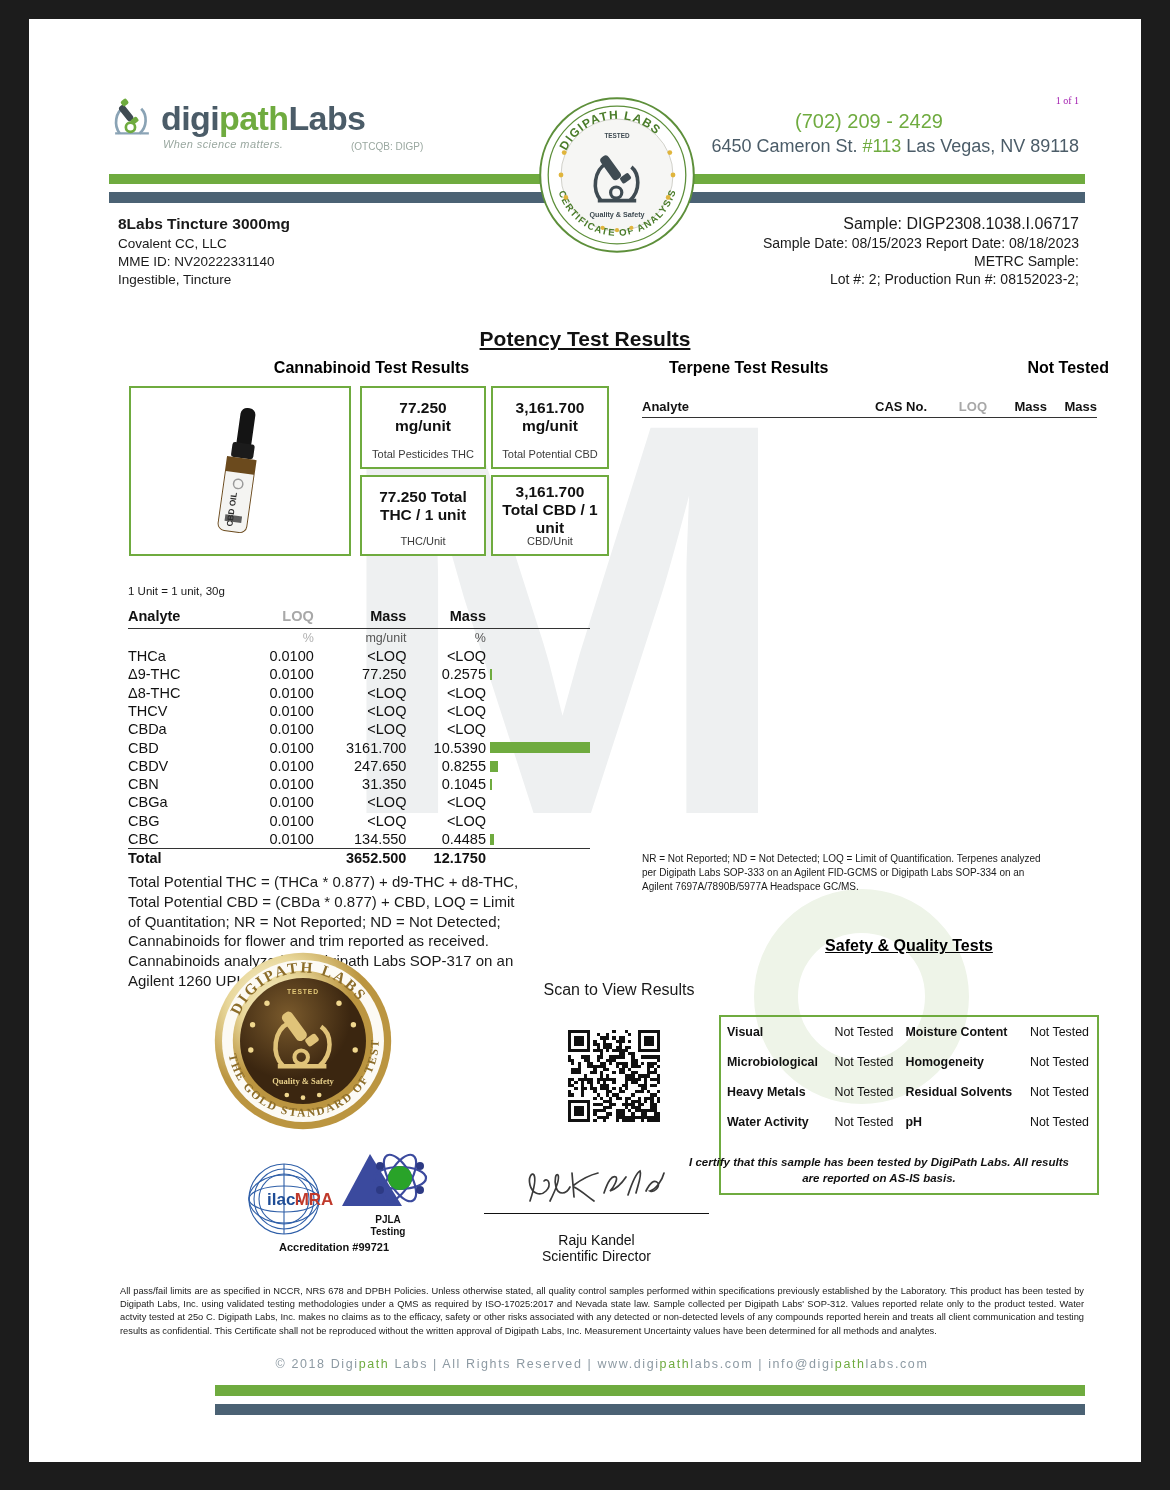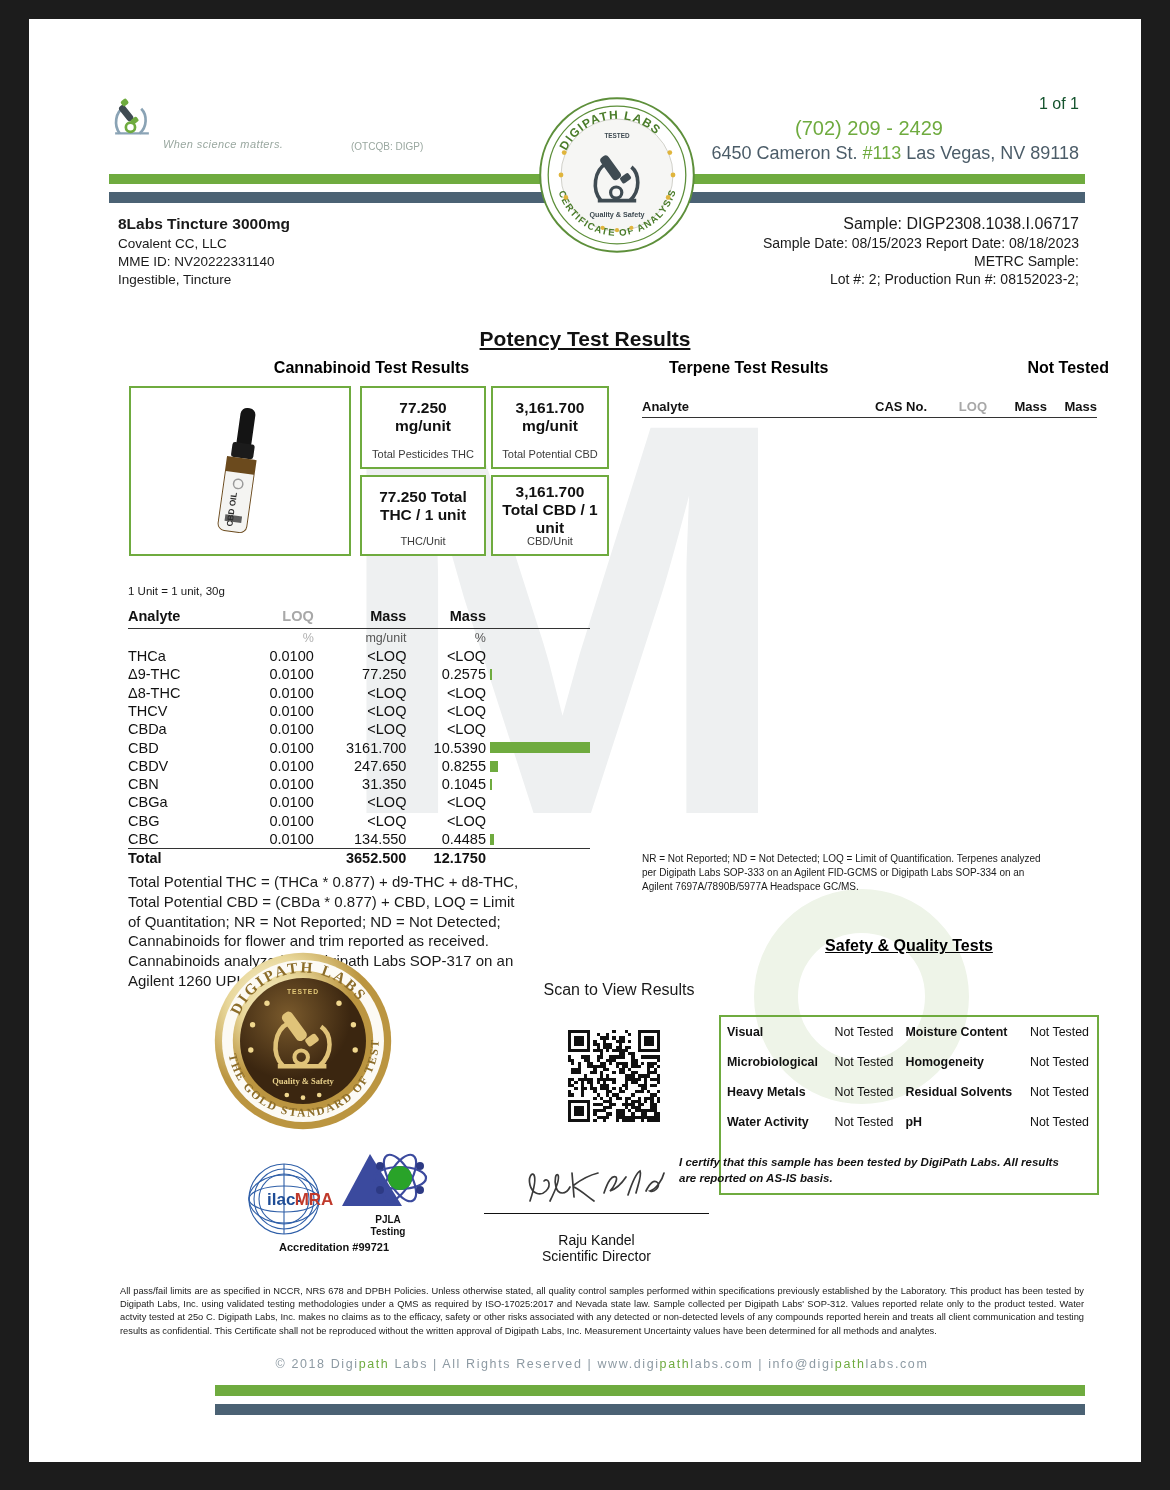--- a/index.html
+++ b/index.html
@@ -41,21 +41,21 @@
   .hdr-logo { position: absolute; left: 80px; top: 76px; width: 320px; }
   .logo-row { display: flex; align-items: center; }
   .logo-mark { width: 46px; height: 46px; flex: none; margin-right: 6px; }
   .logo-word { font-size: 34px; font-weight: bold; letter-spacing: -0.6px; }
   .lw-dark { color: #4b5c68; }
   .lw-green { color: #6fab3f; }
   .logo-tag { font-size: 11px; color: #9aa8a0; margin: -3px 0 0 54px; font-style: italic; letter-spacing: .4px;}
   .logo-otc { position: absolute; left: 242px; top: 46px; font-size: 10px; color: #9aa8a0; }
 
   .hdr-right { position: absolute; right: 62px; top: 76px; width: 420px; text-align: right; }
-  .page-of { font-size: 16px; color: #14532d; }
+  .page-of { font-size: 10px; color: #a21caf; font-family: Liberation Serif, serif; }
   .phone { font-size: 20px; color: #6fab3f; text-align: center; margin-top: 4px; }
   .addr { font-size: 18px; color: #4b5c68; white-space: nowrap; margin-top: 3px; }
   .addr .g { color: #6fab3f; }
 
   .bar-green { position: absolute; left: 80px; top: 155px; width: 976px; height: 10px; background: #6fab3f; }
   .bar-slate { position: absolute; left: 80px; top: 173px; width: 976px; height: 11px; background: #4b6274; }
 
   
   .seal-top { position: absolute; left: 508px; top: 76px; width: 160px; height: 160px; }
 
@@ -130,21 +130,21 @@
   .qr { position: absolute; left: 539px; top: 1011px; width: 92px; height: 92px; }
 
   
   .sq-title { position: absolute; left: 690px; top: 918px; width: 380px; text-align: center; font-size: 16px; font-weight: bold; text-decoration: underline; }
   .sq-box { position: absolute; left: 690px; top: 996px; width: 380px; height: 180px; border: 2px solid #6fab3f; }
   .sq-box table { width: 100%; border-collapse: collapse; }
   .sq-box td { font-size: 12.4px; color: #111; padding: 0 0 0 6px; height: 30px; vertical-align: middle; }
   .sq-lbl { font-weight: bold; }
   .sq-val { text-align: right; padding-right: 6px !important; }
   .sq-val2 { text-align: right; padding-right: 8px !important; }
-  .certify { position: absolute; right: 62px; top: 1135px; width: 400px; text-align: left; font-size: 11.5px; font-style: italic; font-weight: bold; color: #111; line-height: 1.4; }
+  .certify { position: absolute; right: 62px; top: 1135px; width: 400px; text-align: center; font-size: 11.5px; font-style: italic; font-weight: bold; color: #111; line-height: 1.4; }
 
   
   .acc { position: absolute; left: 190px; top: 1140px; width: 230px; }
   .acc-logos { display: flex; align-items: flex-end; justify-content: center; height: 78px; }
   .acc-txt { text-align: center; font-size: 11px; font-weight: bold; color: #111; margin-top: 4px; }
   .pjla-txt { text-align: center; font-size: 10px; font-weight: bold; color: #111; line-height: 1.15; }
 
   
   .sig { position: absolute; left: 455px; top: 1148px; width: 225px; text-align: center; }
   .sig-img { height: 40px; }
@@ -175,20 +175,25 @@
       <div class="logo-row">
         <svg class="logo-mark" viewBox="0 0 60 60">
           <path d="M8 50 h44" stroke="#8aa3b5" stroke-width="3" fill="none"></path>
           <path d="M14 50 C6 40 8 22 20 16" stroke="#8aa3b5" stroke-width="3.5" fill="none"></path>
           <path d="M40 50 C50 42 50 26 42 18" stroke="#8aa3b5" stroke-width="3.5" fill="none"></path>
           <rect x="18" y="12" width="9" height="24" rx="4" transform="rotate(-38 22 24)" fill="#3f4b52"></rect>
           <rect x="16" y="6" width="9" height="8" rx="2.5" transform="rotate(-38 20 10)" fill="#6fab3f"></rect>
           <rect x="28" y="30" width="10" height="7" rx="2" transform="rotate(-38 33 33)" fill="#6fab3f"></rect>
           <circle cx="28" cy="42" r="6" fill="none" stroke="#6fab3f" stroke-width="3.5"></circle>
         </svg>
+        <div>
+          <div class="logo-word">
+            <span class="lw-dark">digi</span><span class="lw-green">path</span><span class="lw-dark">Labs</span>
+          </div>
+        </div>
       </div>
       <div class="logo-tag">When science matters.</div>
       <div class="logo-otc">(OTCQB: DIGP)</div>
     </div>
 
     <div class="hdr-right">
       <div class="page-of">1 of 1</div>
       <div class="phone">(702) 209 - 2429</div>
       <div class="addr"><span>6450 Cameron St. </span><span class="g">#113</span><span> Las Vegas, NV 89118</span></div>
     </div>

